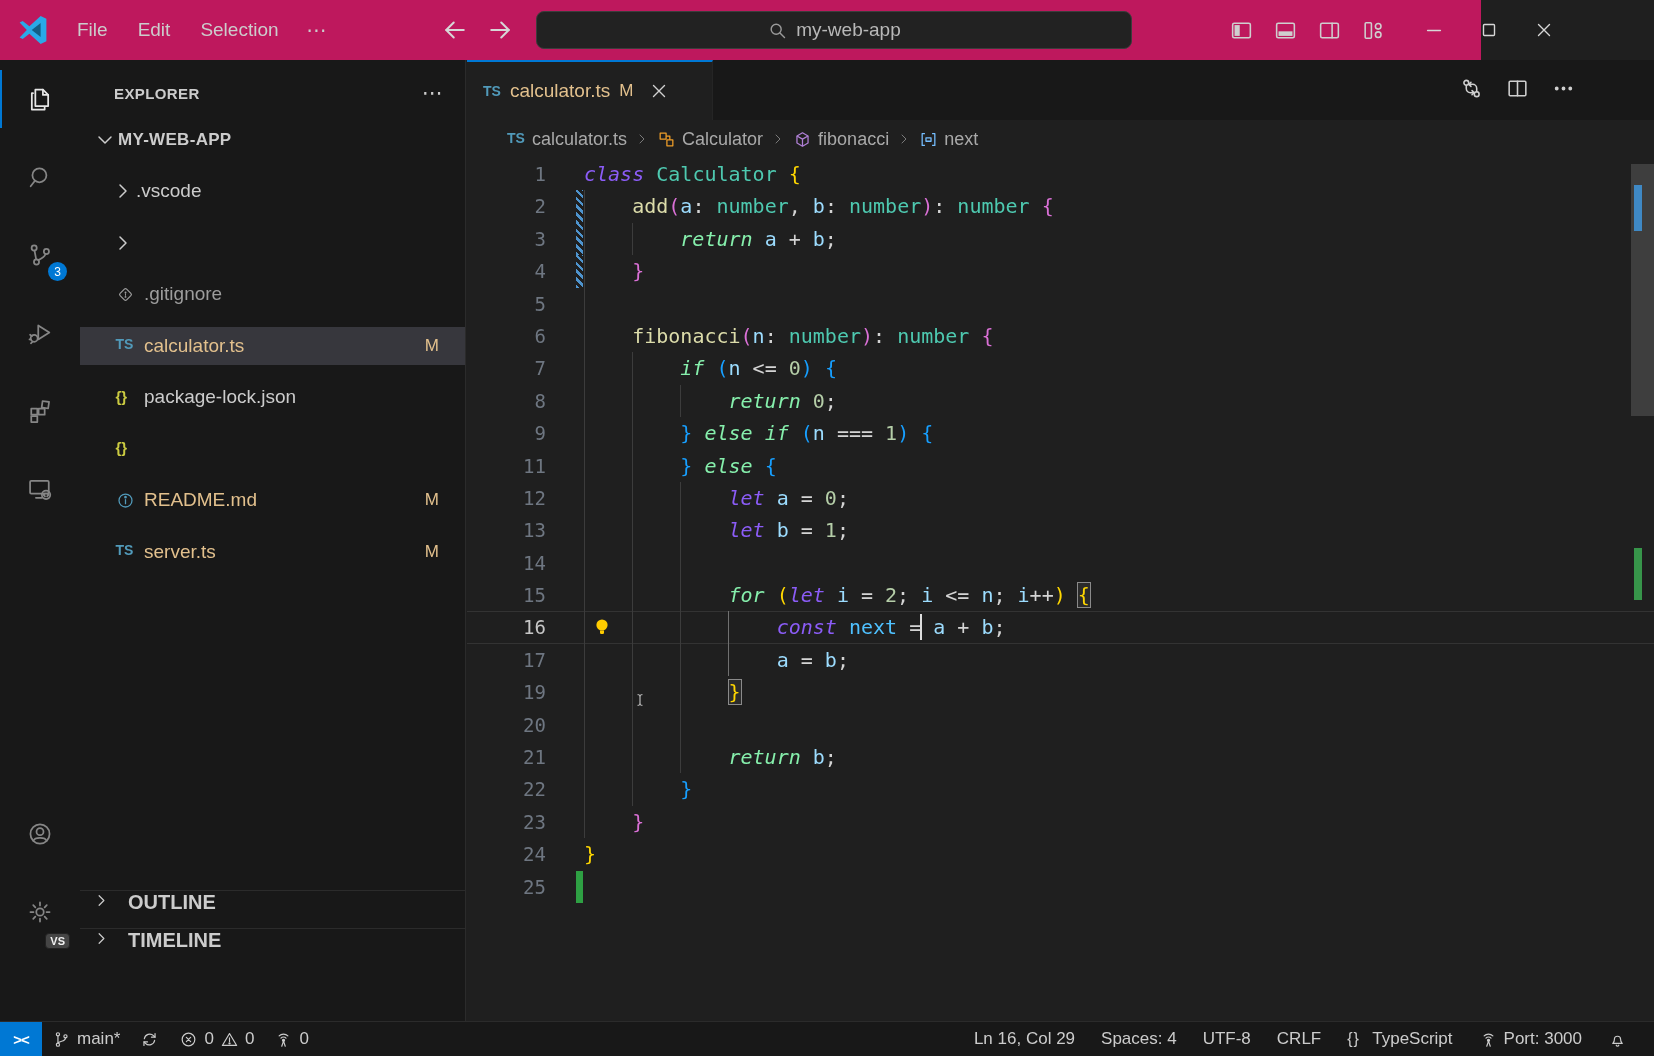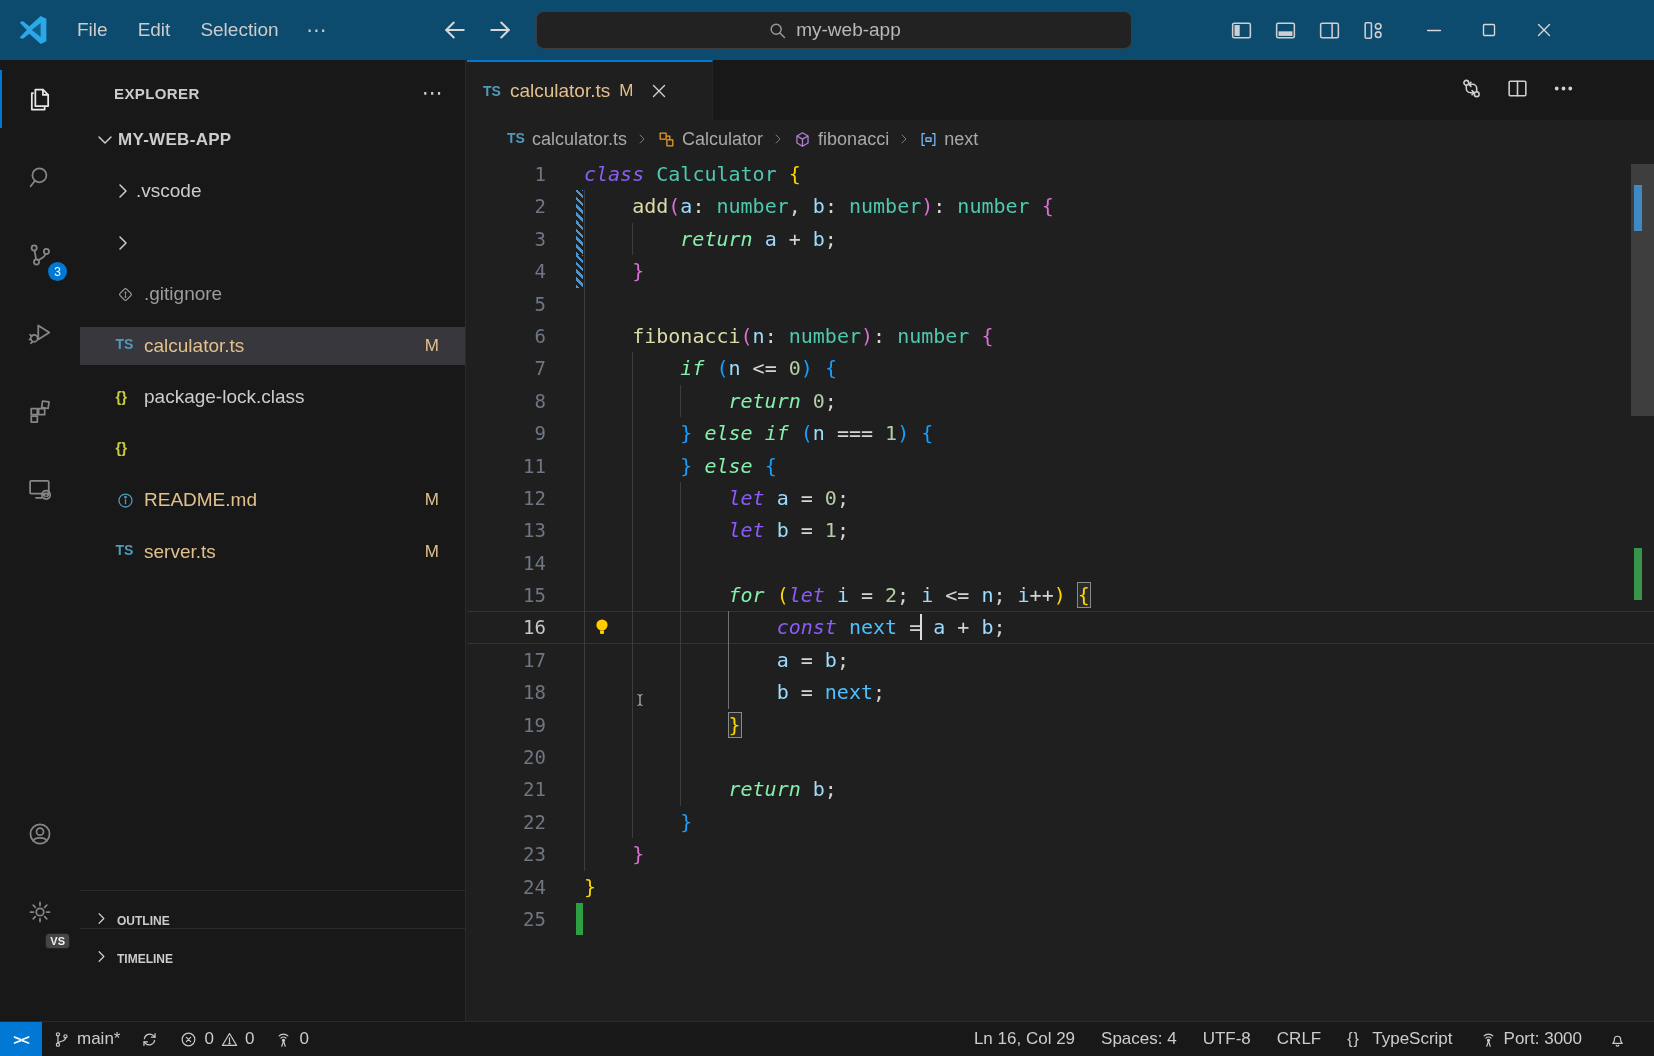--- a/index.html
+++ b/index.html
@@ -2,21 +2,21 @@
 <html><head>
 <meta charset="utf-8">
 <style>
   * { margin:0; padding:0; box-sizing:border-box; }
   html,body { width:1654px; height:1056px; overflow:hidden; background:#1f1f1f;
     font-family:"Liberation Sans","DejaVu Sans",sans-serif; color:#cccccc; }
   .ic { display:inline-flex; width:24px; height:24px; flex:none; }
   .ic svg { width:100%; height:100%; display:block; }
 
   
-  .titlebar { position:absolute; left:0; top:0; width:1654px; height:60px; background:#0c4a6e; }
+  .titlebar { position:absolute; left:0; top:0; width:1481px; height:60px; background:#be185d; }
   .logo { position:absolute; left:16px; top:13px; width:34px; height:34px; }
   .menubar { position:absolute; left:62px; top:0; height:60px; display:flex; align-items:center; }
   .menu-item { padding:6px 15px; font-size:19px; color:#cccccc; border-radius:6px; cursor:default; }
   .menu-ellipsis { padding:6px 13px; font-size:20px; color:#cccccc; }
   .nav-arrow { position:absolute; top:15px; width:30px; height:30px; color:#d7d7d7; }
   .cmd-center { position:absolute; left:536px; top:11px; width:596px; height:38px; background:#222222;
     border:1px solid #3c3c3c; border-radius:8px; display:flex; align-items:center; justify-content:center;
     gap:9px; color:#b8b8b8; font-size:19px; }
   .cmd-center .ic { width:20px; height:20px; color:#9a9a9a; }
   .layout-controls { position:absolute; left:1226px; top:0; height:60px; display:flex; align-items:center; gap:13px; }
@@ -53,22 +53,22 @@
   .row .fico { width:30px; display:flex; justify-content:center; align-items:center; margin-right:4px; }
   .row .fico .ic { width:19px; height:19px; }
   .ts-txt { color:#519aba; font-weight:bold; font-size:14px; font-family:"Liberation Sans",sans-serif; }
   .json-txt { color:#cbcb41; font-weight:bold; font-size:15px; }
   .root-label { font-weight:bold; font-size:17px; letter-spacing:.3px; }
   .row .lbl { flex:1; white-space:nowrap; overflow:hidden; }
   .row .lbl.gitmod { color:#e2c08d; }
   .row .lbl.dim { color:#9d9d9d; }
   .gitbadge { color:#e2c08d; font-size:17px; margin-right:26px; }
   .sb-sections { position:absolute; left:0; top:830px; width:100%; }
-  .sec-row { height:38px; display:flex; align-items:flex-end; gap:6px; padding-left:12px; border-top:1px solid #2b2b2b;
-    font-size:12px; font-weight:bold; color:#cccccc; }
+  .sec-row { height:38px; display:flex; align-items:flex-start; gap:17px; padding-left:12px; border-top:1px solid #2b2b2b;
+    font-size:20px; font-weight:bold; color:#cccccc; }
   .sec-row .ic { width:19px; height:19px; }
 
   
   .editor { position:absolute; left:467px; top:60px; width:1187px; height:961px; background:#1f1f1f; }
   .tabstrip { position:absolute; left:0; top:0; width:100%; height:60px; background:#181818; display:flex; }
   .tab { width:246px; height:60px; background:#1f1f1f; border-top:2px solid #0078d4; border-right:1px solid #252525;
     display:flex; align-items:center; padding:0 12px 0 16px; gap:9px; }
   .tab .flabel { color:#e2c08d; font-size:19px; }
   .tab .mbadge { color:#e2c08d; font-size:17px; }
   .tab .closer { margin-left:6px; width:22px; height:22px; color:#d0d0d0; }
@@ -356,21 +356,21 @@
         </span>
         <span class="lbl gitmod">calculator.ts</span>
         <span class="gitbadge">M</span>
       </div>
       <div class="row child">
         <span class="fico">
           <span class="ic">
             <span class="json-txt">{}</span>
           </span>
         </span>
-        <span class="lbl ">package-lock.class</span>
+        <span class="lbl ">package-lock.json</span>
       </div>
       <div class="row child">
         <span class="fico">
           <span class="ic">
             <span class="json-txt">{}</span>
           </span>
         </span>
       </div>
       <div class="row child">
         <span class="fico">
@@ -564,24 +564,20 @@
         <div class="code-cell"><div class="guide" style="left: 0ch;"></div><div class="guide" style="left: 4ch;"></div><div class="guide" style="left: 8ch;"></div><div class="guide active" style="left: 12ch;"></div><span class="code-text"><span class="pl">                </span><span class="st">const</span><span class="pl"> </span><span class="ct">next</span><span class="pl"> </span><span class="pl">=</span><span class="caret"></span><span class="pl"> </span><span class="vr">a</span><span class="pl"> + </span><span class="vr">b</span><span class="pl">;</span></span><div class="bulb"><svg viewBox="0 0 24 24">
               <circle cx="12" cy="10" r="5.6" fill="#fc0"></circle>
               <path d="M10 15.5h4v2.2a1.2 1.2 0 0 1-1.2 1.2h-1.6a1.2 1.2 0 0 1-1.2-1.2z" fill="#fc0"></path>
             </svg></div></div>
       </div>
       <div class="code-row">
         <div class="gutter">17</div>
         <div class="code-cell"><div class="guide" style="left: 0ch;"></div><div class="guide" style="left: 4ch;"></div><div class="guide" style="left: 8ch;"></div><div class="guide active" style="left: 12ch;"></div><span class="code-text"><span class="pl">                </span><span class="vr">a</span><span class="pl"> = </span><span class="vr">b</span><span class="pl">;</span></span></div>
       </div>
       <div class="code-row">
-        <div class="gutter">18</div>
-        <div class="code-cell"><div class="guide" style="left: 0ch;"></div><div class="guide" style="left: 4ch;"></div><div class="guide" style="left: 8ch;"></div><div class="guide active" style="left: 12ch;"></div><span class="code-text"><span class="pl">                </span><span class="vr">b</span><span class="pl"> = </span><span class="ct">next</span><span class="pl">;</span></span></div>
-      </div>
-      <div class="code-row">
         <div class="gutter">19</div>
         <div class="code-cell"><div class="guide" style="left: 0ch;"></div><div class="guide" style="left: 4ch;"></div><div class="guide" style="left: 8ch;"></div><span class="code-text"><span class="pl">            </span><span class="b1 bm">}</span></span></div>
       </div>
       <div class="code-row">
         <div class="gutter">20</div>
         <div class="code-cell"><div class="guide" style="left: 0ch;"></div><div class="guide" style="left: 4ch;"></div><div class="guide" style="left: 8ch;"></div><span class="code-text"></span></div>
       </div>
       <div class="code-row">
         <div class="gutter">21</div>
         <div class="code-cell"><div class="guide" style="left: 0ch;"></div><div class="guide" style="left: 4ch;"></div><div class="guide" style="left: 8ch;"></div><span class="code-text"><span class="pl">            </span><span class="kw">return</span><span class="pl"> </span><span class="vr">b</span><span class="pl">;</span></span></div>

